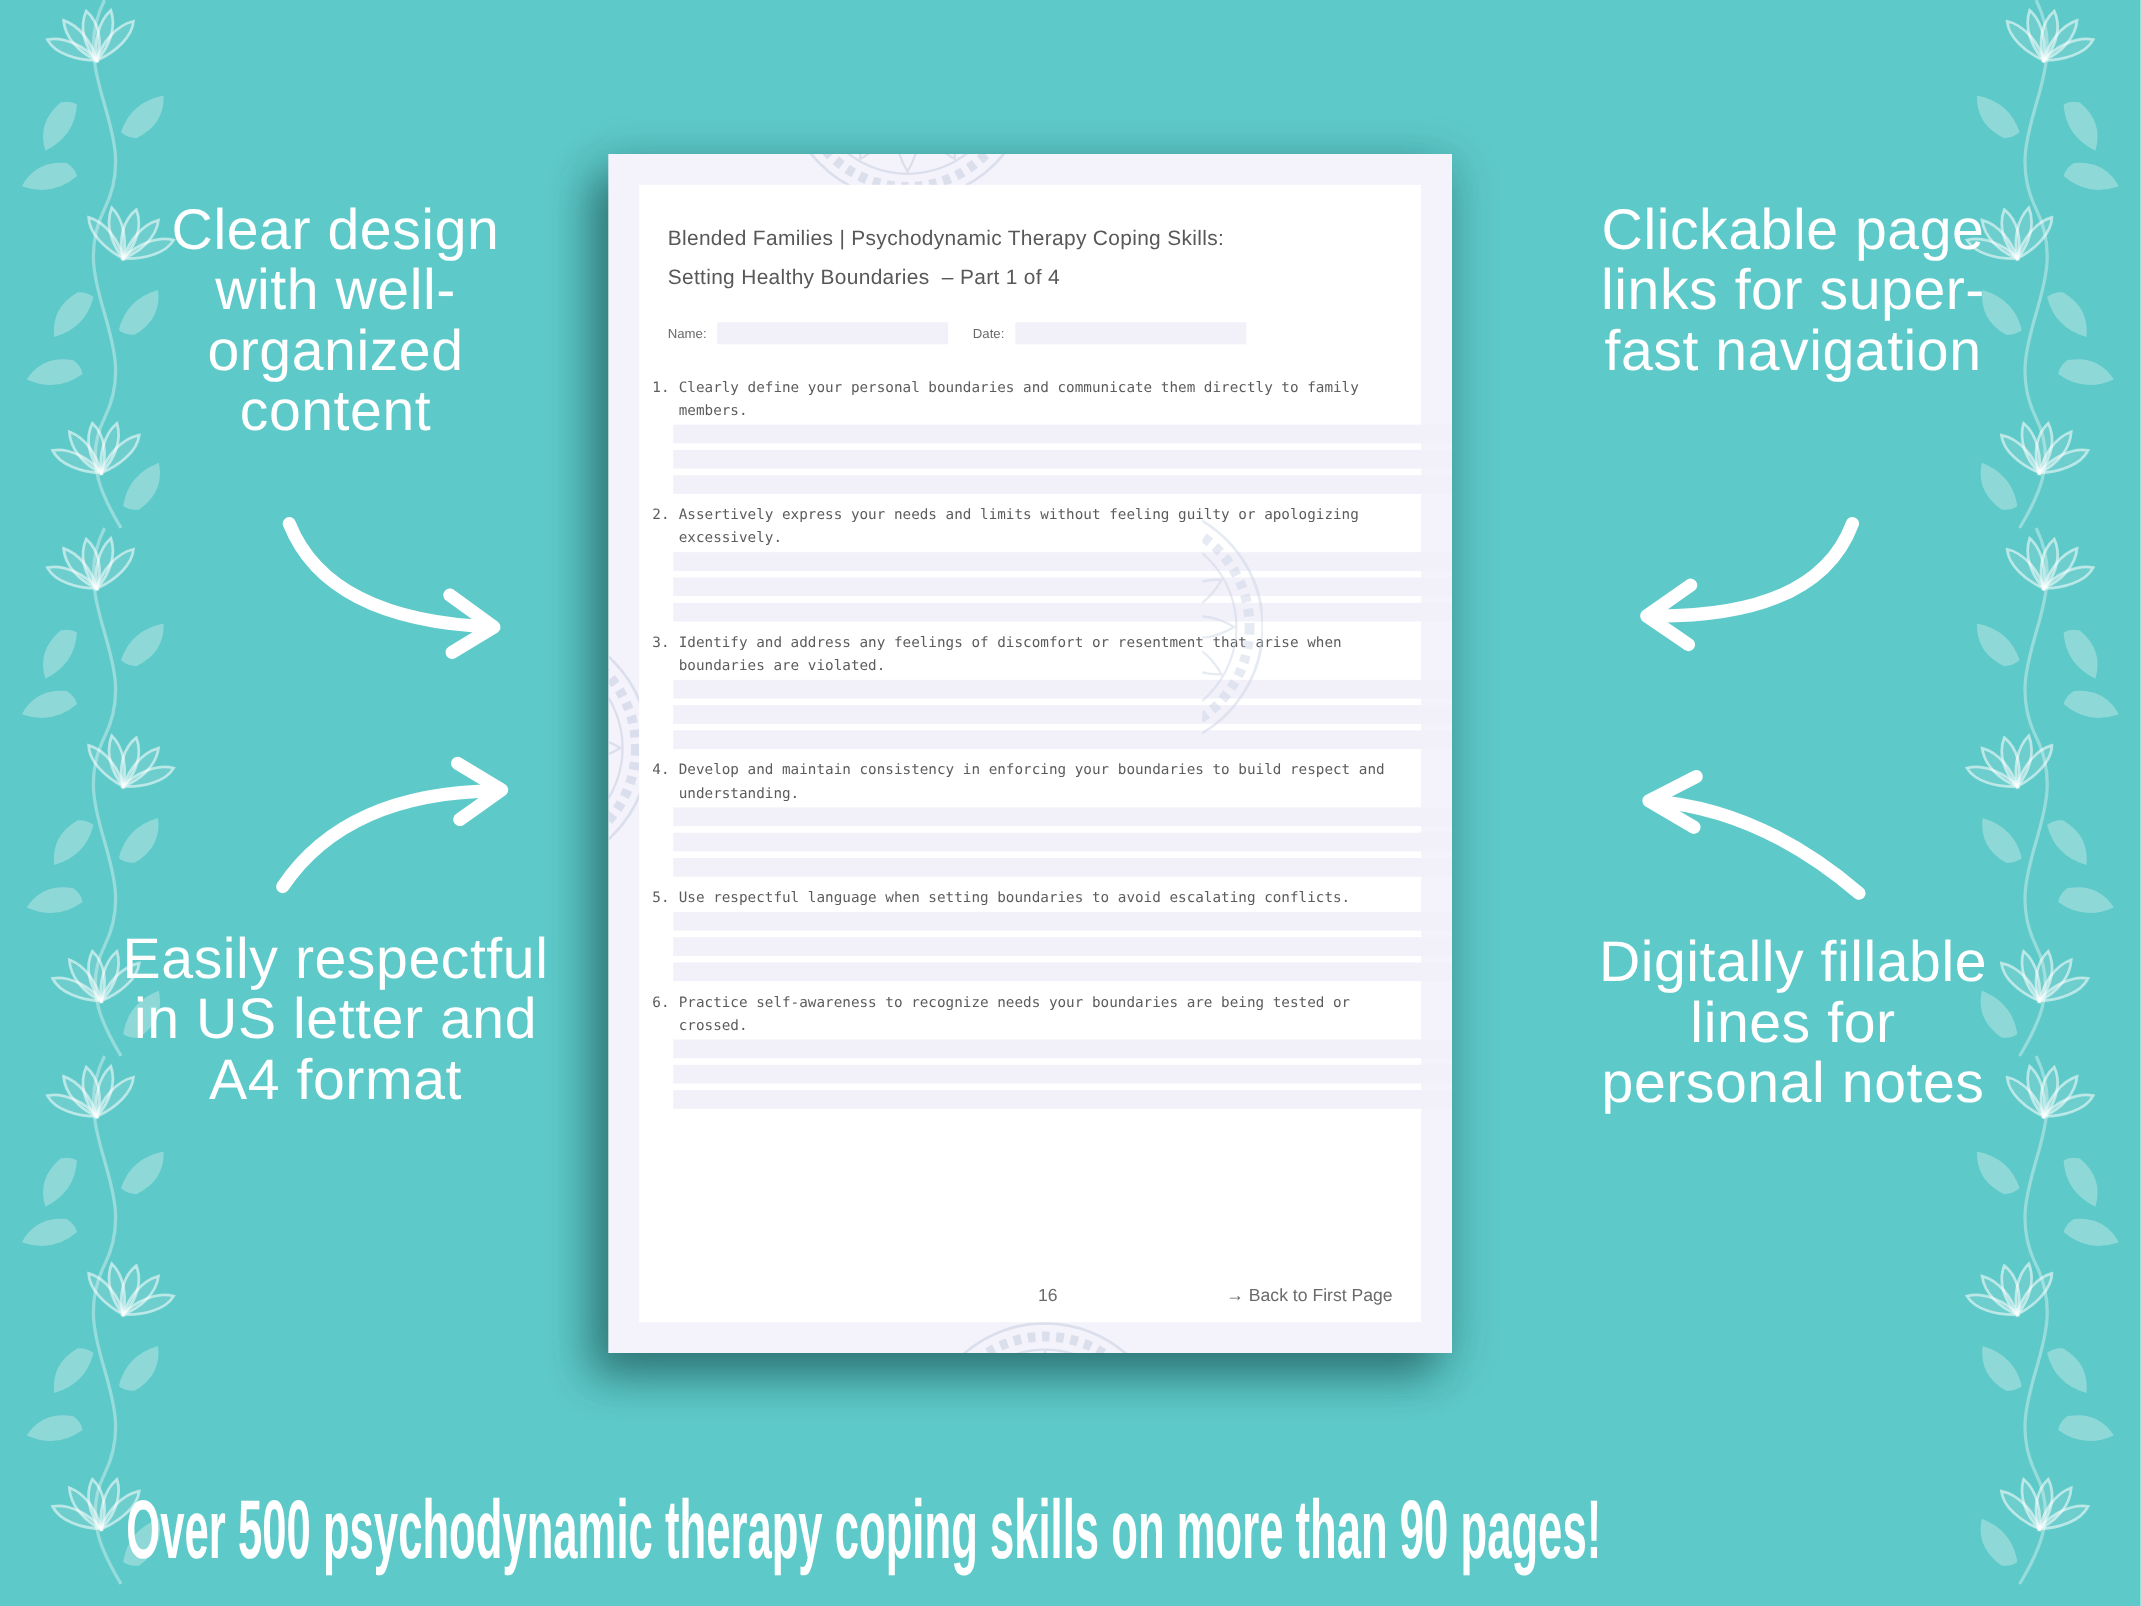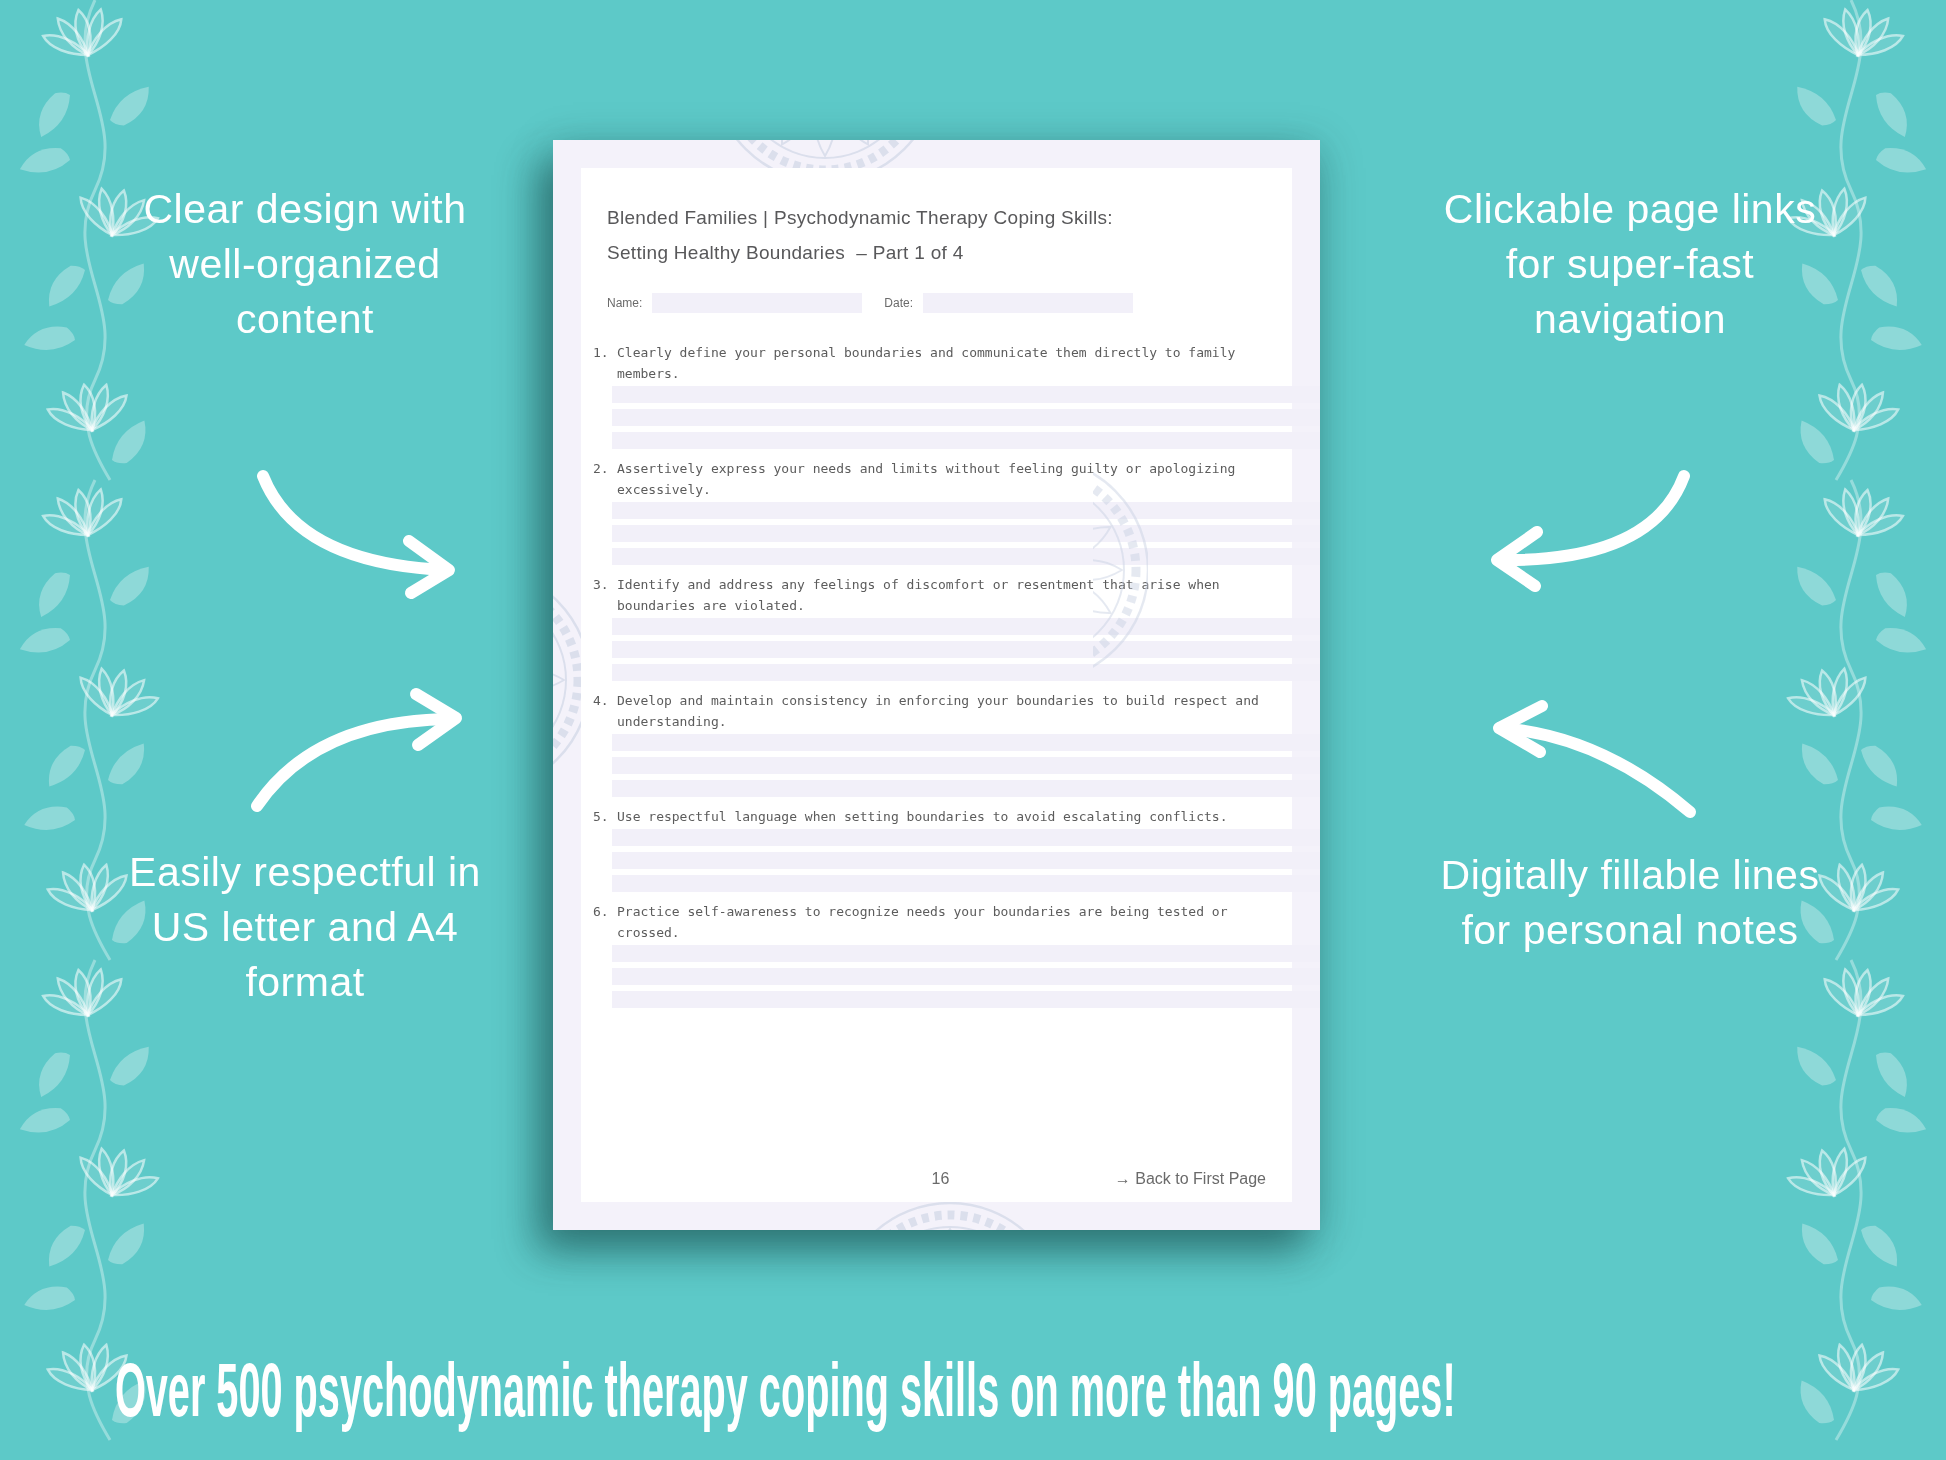--- a/index.html
+++ b/index.html
@@ -13,21 +13,21 @@
   .border-vine { position:absolute; top:0; width:190px; height:1460px; pointer-events:none; }
   .border-vine.left  { left:0; }
   .border-vine.right { right:0; transform:scaleX(-1); }
   .leaf   { fill:rgba(255,255,255,0.30); stroke:none; }
   .flower { fill:rgba(255,255,255,0.10); stroke:rgba(255,255,255,0.55); stroke-width:2.5; }
   .stem   { fill:none; stroke:rgba(255,255,255,0.35); stroke-width:3; }
 
   
   .note {
     position:absolute; width:400px; text-align:center;
-    color:#ffffff; font-size:41px; line-height:55px;
+    color:#ffffff; font-size:52px; line-height:55px;
     letter-spacing:0.5px; font-weight:normal;
   }
   .note.tl { left:105px;  top:182px; }
   .note.tr { left:1430px; top:182px; }
   .note.bl { left:105px;  top:845px; }
   .note.br { left:1430px; top:848px; }
 
   
   .arrows { position:absolute; left:0; top:0; pointer-events:none; }
   .arrows path { fill:none; stroke:#ffffff; stroke-width:12; stroke-linecap:round; stroke-linejoin:round; }
@@ -60,21 +60,21 @@
   .date-box { width:210px; margin-left:10px; }
 
   .items { margin:29px 0 0 12px; }
   .item { margin-bottom:9px; }
   .item-head { display:flex; color:#5c5c5c; font-family:"DejaVu Sans Mono", monospace; font-size:13px; line-height:21px; margin-bottom:2px; }
   .item-num { width:24px; flex:none; }
   .item-text { width:700px; }
   .item-lines { margin-left:19px; width:748px; }
   .fill-line { height:17px; margin-bottom:6px; background:#f2f0f9; }
 
-  .ws-footer-page { position:absolute; bottom:14px; left:4px; width:100%; text-align:center; color:#6a6a6a; font-size:16px; }
+  .ws-footer-page { position:absolute; bottom:14px; left:16px; width:100%; text-align:center; color:#6a6a6a; font-size:16px; }
   .ws-footer-link { position:absolute; bottom:14px; right:26px; color:#6a6a6a; font-size:16px; cursor:pointer; }
 
   
   .banner { position:absolute; left:60px; top:1342px; width:1450px; height:95px;
             display:flex; align-items:center; justify-content:center; }
   .banner-text {
     color:#ffffff; font-size:64px; font-weight:bold; white-space:nowrap;
     transform:scale(0.62,1.18); transform-origin:center;
   }
 </style>

